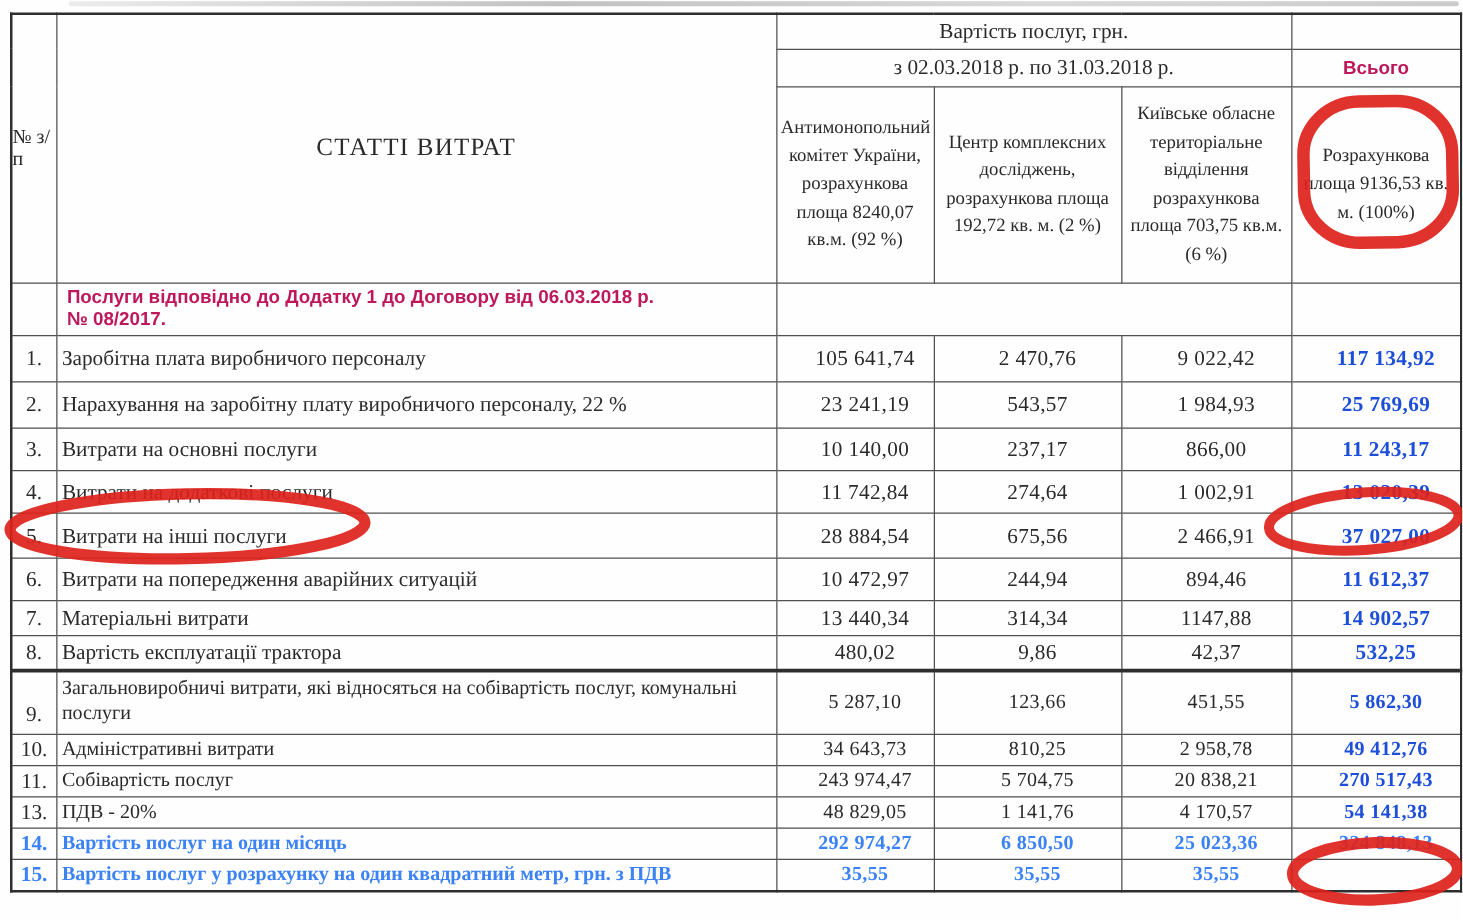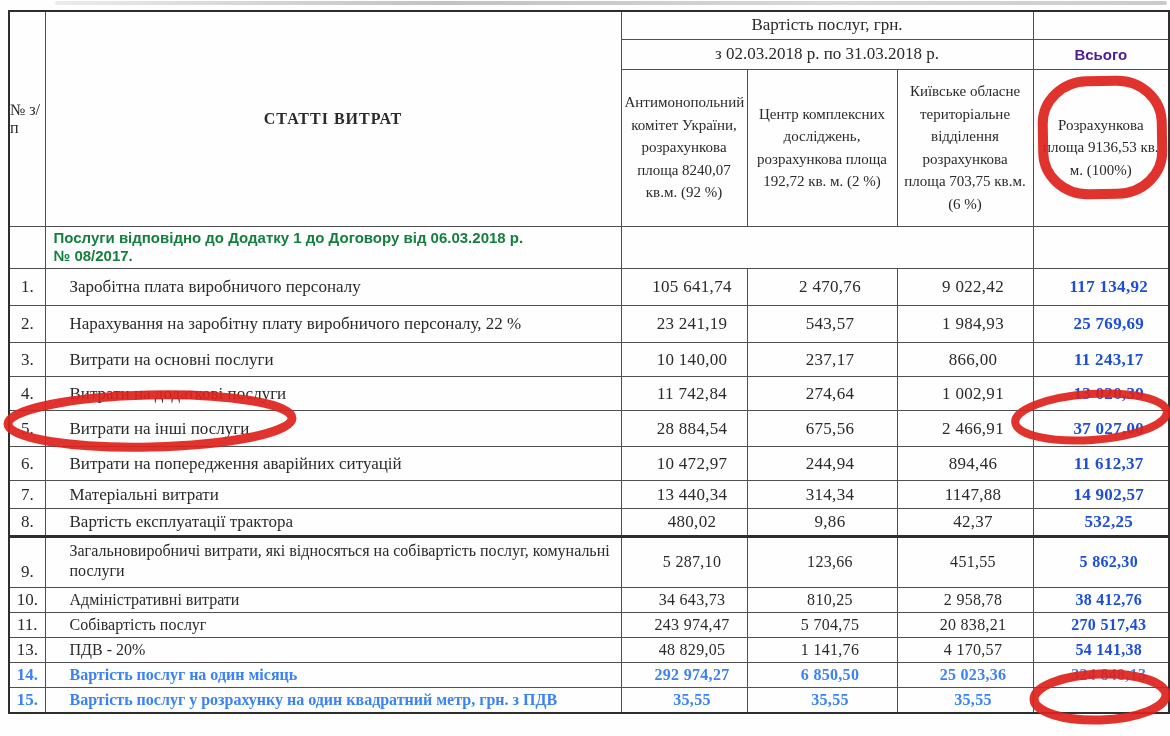--- a/index.html
+++ b/index.html
@@ -28,44 +28,44 @@
     border:1px solid #4f4f4f;
     padding:0;
     overflow:hidden;
     font-weight:normal;
   }
   
   .h-rowA{height:28px;}
   .h-rowB{height:30px;}
   .h-rowC{height:157px;}
   .num-head{font-size:16px;text-align:left;vertical-align:middle;}
-  .items-head{font-size:16px;text-align:center;vertical-align:middle;letter-spacing:1px;font-weight:bold;}
+  .items-head{font-size:20px;text-align:center;vertical-align:middle;letter-spacing:1px;}
   .cost-title{font-size:17px;text-align:center;vertical-align:middle;}
   .period{font-size:17px;text-align:center;vertical-align:middle;}
   .total-head{
     font-family:"Liberation Sans","DejaVu Sans",sans-serif;
     font-weight:bold;font-size:15px;
-    text-align:center;vertical-align:middle;color:#4c1d95;
+    text-align:center;vertical-align:middle;color:#be185d;
   }
   .org-cell{
     font-size:15px;line-height:1.5;
     text-align:center;vertical-align:middle;
     padding:4px 3px;
   }
   
   #subtitle-body tr{height:36px;}
   .subtitle-label{
     font-family:"Liberation Sans","DejaVu Sans",sans-serif;
     font-weight:bold;font-size:15px;line-height:1.25;
     text-align:left;vertical-align:middle;
-    padding:2px 4px 2px 8px;color:#15803d;margin-left:48px;
+    padding:2px 4px 2px 8px;color:#be185d;margin-left:48px;
   }
   
   td.num{font-size:17px;text-align:center;vertical-align:middle;}
-  td.label{font-size:17px;text-align:left;vertical-align:middle;padding:2px 6px 2px 24px;line-height:1.25;}
+  td.label{font-size:17px;text-align:left;vertical-align:middle;padding:2px 6px 2px 4px;line-height:1.25;}
   td.val{font-size:17px;text-align:center;vertical-align:middle;letter-spacing:.3px;padding-left:16px;}
   td.total{font-weight:bold;color:#1d4ed8;}
   tr.bold-row td{font-weight:bold;color:#3b82f6;}
   #tbody1 tr:nth-child(1){height:37px;}
   #tbody1 tr:nth-child(2){height:37px;}
   #tbody1 tr:nth-child(3){height:34px;}
   #tbody1 tr:nth-child(4){height:34px;}
   #tbody1 tr:nth-child(5){height:36px;}
   #tbody1 tr:nth-child(6){height:34px;}
   #tbody1 tr:nth-child(7){height:28px;}
@@ -217,21 +217,21 @@
           <td class="val">123,66</td>
           <td class="val">451,55</td>
           <td class="val total">5 862,30</td>
         </tr>
         <tr>
           <td class="num">10.</td>
           <td class="label">Адміністративні витрати</td>
           <td class="val">34 643,73</td>
           <td class="val">810,25</td>
           <td class="val">2 958,78</td>
-          <td class="val total">38 412,76</td>
+          <td class="val total">49 412,76</td>
         </tr>
         <tr>
           <td class="num">11.</td>
           <td class="label">Собівартість послуг</td>
           <td class="val">243 974,47</td>
           <td class="val">5 704,75</td>
           <td class="val">20 838,21</td>
           <td class="val total">270 517,43</td>
         </tr>
         <tr>

